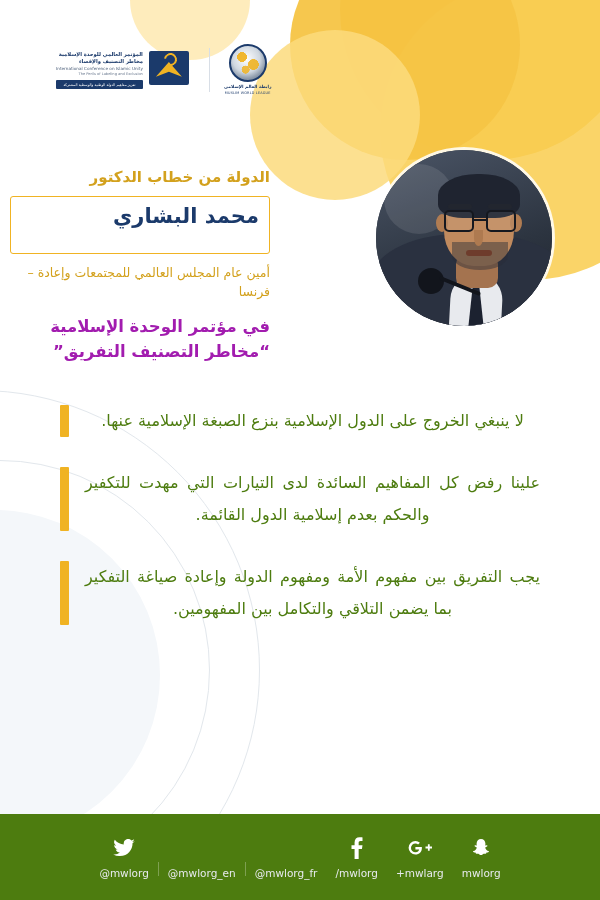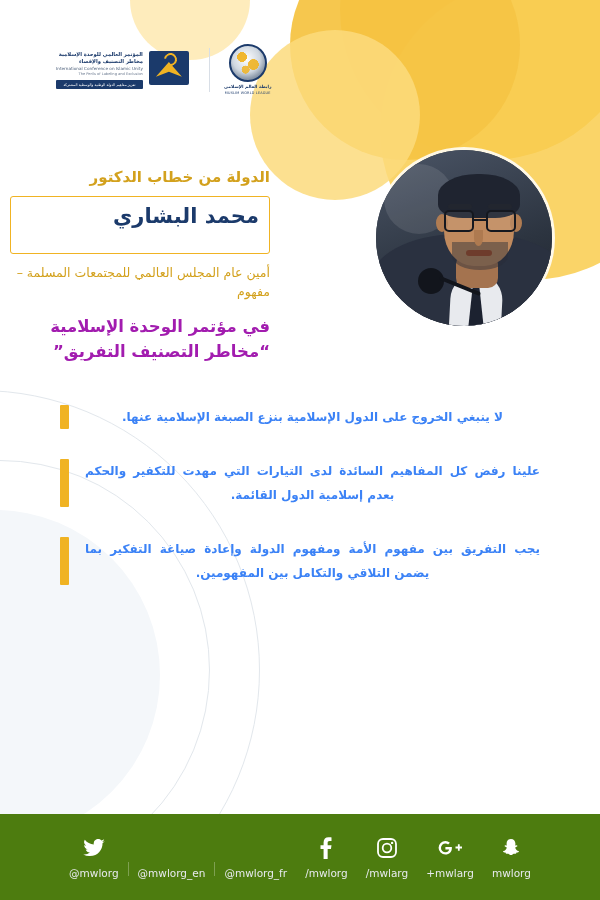--- a/index.html
+++ b/index.html
@@ -177,21 +177,21 @@
     position: absolute; right: 60px; top: 405px; width: 480px;
     direction: rtl; text-align: justify; z-index: 4;
   }
   .quote {
     display: flex; flex-direction: row; align-items: stretch;
     gap: 16px; margin-bottom: 30px;
   }
   .q-bar { width: 9px; background: #f0b323; border-radius: 1px; flex: 0 0 9px; }
   .q-text {
     flex: 1 1 auto;
-    color: #3b82f6; font-size: 12px; font-weight: bold;
+    color: #4d7c0f; font-size: 16px; font-weight: normal;
     line-height: 2.0; text-align: justify;
     text-align-last: center;
   }
 
   
   .footer {
     position: absolute; left: 0; right: 0; bottom: 0; height: 86px;
     background: #4d7c0f; z-index: 7;
     display: flex; align-items: center; justify-content: center;
   }
@@ -260,21 +260,21 @@
     <div class="p-nose"></div>
     <div class="p-mouth"></div>
     <div class="p-mic"></div>
   </div>
 
   <div class="head-block">
     <div class="kicker">الدولة من خطاب الدكتور</div>
     <div class="name-box">
       <span class="nm">محمد البشاري</span>
     </div>
-    <div class="role">أمين عام المجلس العالمي للمجتمعات المسلمة – مفهوم</div>
+    <div class="role">أمين عام المجلس العالمي للمجتمعات وإعادة – فرنسا</div>
     <div class="event">
       <span class="q">في مؤتمر الوحدة الإسلامية</span>
       <span class="q">“مخاطر التصنيف التفريق”</span>
     </div>
   </div>
 
   <div class="quotes">
     <div class="quote">
       <div class="q-text">لا ينبغي الخروج على الدول الإسلامية بنزع الصبغة الإسلامية عنها.</div>
       <div class="q-bar"></div>
@@ -315,30 +315,20 @@
 
       <div class="social">
         <div class="ico">
           <svg width="12" height="22" viewBox="0 0 10 20">
               <path fill="#ffffff" d="M6.5 20v-9h3l.5-3.5h-3.5V5.3c0-1 .3-1.7 1.8-1.7H10V.4C9.7.4 8.6.3 7.3.3 4.6.3 2.8 1.9 2.8 4.9v2.6H0V11h2.8v9z"></path>
             </svg>
         </div>
         <div class="hnd">/mwlorg</div>
       </div>
 
-      <div class="social">
-        <div class="ico">
-          <svg width="20" height="20" viewBox="0 0 20 20">
-              <rect x="1" y="1" width="18" height="18" rx="5" fill="none" stroke="#ffffff" stroke-width="1.8"></rect>
-              <circle cx="10" cy="10" r="4.3" fill="none" stroke="#ffffff" stroke-width="1.8"></circle>
-              <circle cx="15.1" cy="4.9" r="1.2" fill="#ffffff"></circle>
-            </svg>
-        </div>
-        <div class="hnd">/mwlarg</div>
-      </div>
 
       <div class="social">
         <div class="ico">
           <svg width="26" height="18" viewBox="0 0 26 18">
               <path fill="#ffffff" d="M8.4 8.1v2.3h3.8c-.2 1-1.2 2.9-3.8 2.9A4.3 4.3 0 0 1 8.4 4.5a3.9 3.9 0 0 1 2.7 1l1.8-1.8A6.6 6.6 0 0 0 8.4 2a6.8 6.8 0 1 0 0 13.6c3.9 0 6.5-2.8 6.5-6.6a6 6 0 0 0-.1-1zM22.7 7.6V5.2h-1.8v2.4h-2.4v1.8h2.4v2.4h1.8V9.4H25V7.6z"></path>
             </svg>
         </div>
         <div class="hnd">+mwlarg</div>
       </div>
 

